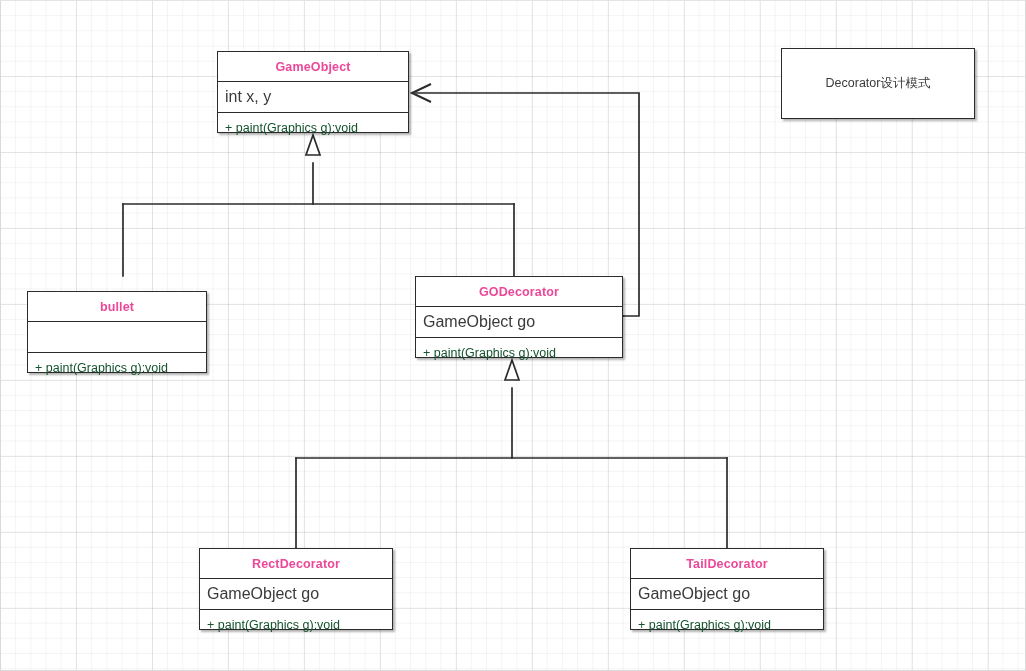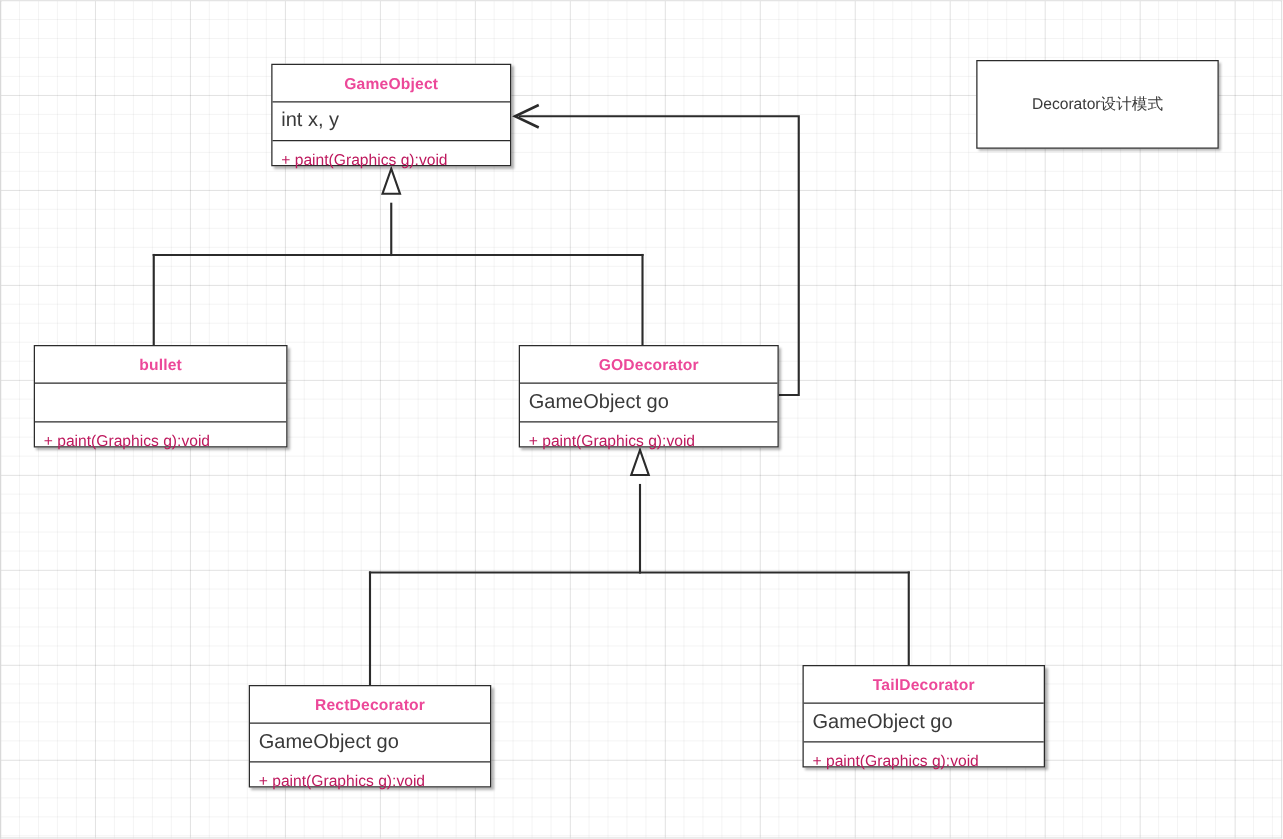--- a/index.html
+++ b/index.html
@@ -68,21 +68,21 @@
     border-bottom: 1.5px solid #2b2b2b;
     box-sizing: border-box;
     display: flex;
     align-items: center;
     padding-left: 7px;
     height: 31px;
   }
   .uml-attrs.empty { color: transparent; }
   .uml-ops {
     font-size: 12.5px;
-    color: #be185d;
+    color: #14532d;
     box-sizing: border-box;
     display: flex;
     align-items: center;
     padding-left: 7px;
     height: 29px;
   }
   .note-box {
     position: absolute;
     box-sizing: border-box;
     background: #ffffff;
@@ -128,39 +128,39 @@
 
     <path d="M 431 84 L 412 93 L 431 102" fill="none" stroke="#2b2b2b" stroke-width="2" stroke-linecap="butt" stroke-linejoin="miter"></path>
   </svg>
 
   <div class="uml-class" style="left:217px; top:51px; width:192px; height:82px;">
     <div class="uml-name">GameObject</div>
     <div class="uml-attrs">int x, y</div>
     <div class="uml-ops">+ paint(Graphics g):void</div>
   </div>
 
-  <div class="uml-class" style="left:27px; top:276px; width:203px; height:82px;">
+  <div class="uml-class" style="left:27px; top:291px; width:180px; height:82px;">
     <div class="uml-name">bullet</div>
     <div class="uml-attrs empty"></div>
     <div class="uml-ops">+ paint(Graphics g):void</div>
   </div>
 
   <div class="uml-class" style="left:415px; top:276px; width:208px; height:82px;">
     <div class="uml-name">GODecorator</div>
     <div class="uml-attrs">GameObject go</div>
     <div class="uml-ops">+ paint(Graphics g):void</div>
   </div>
 
   <div class="uml-class" style="left:199px; top:548px; width:194px; height:82px;">
     <div class="uml-name">RectDecorator</div>
     <div class="uml-attrs">GameObject go</div>
     <div class="uml-ops">+ paint(Graphics g):void</div>
   </div>
 
-  <div class="uml-class" style="left:630px; top:532px; width:194px; height:82px;margin-left:12px;">
+  <div class="uml-class" style="left:630px; top:548px; width:194px; height:82px;">
     <div class="uml-name">TailDecorator</div>
     <div class="uml-attrs">GameObject go</div>
     <div class="uml-ops">+ paint(Graphics g):void</div>
   </div>
 
   <div class="note-box" style="left:781px; top:48px; width:194px; height:71px;">Decorator设计模式</div>
 
   <div id="frame"></div>
 </div>
 

